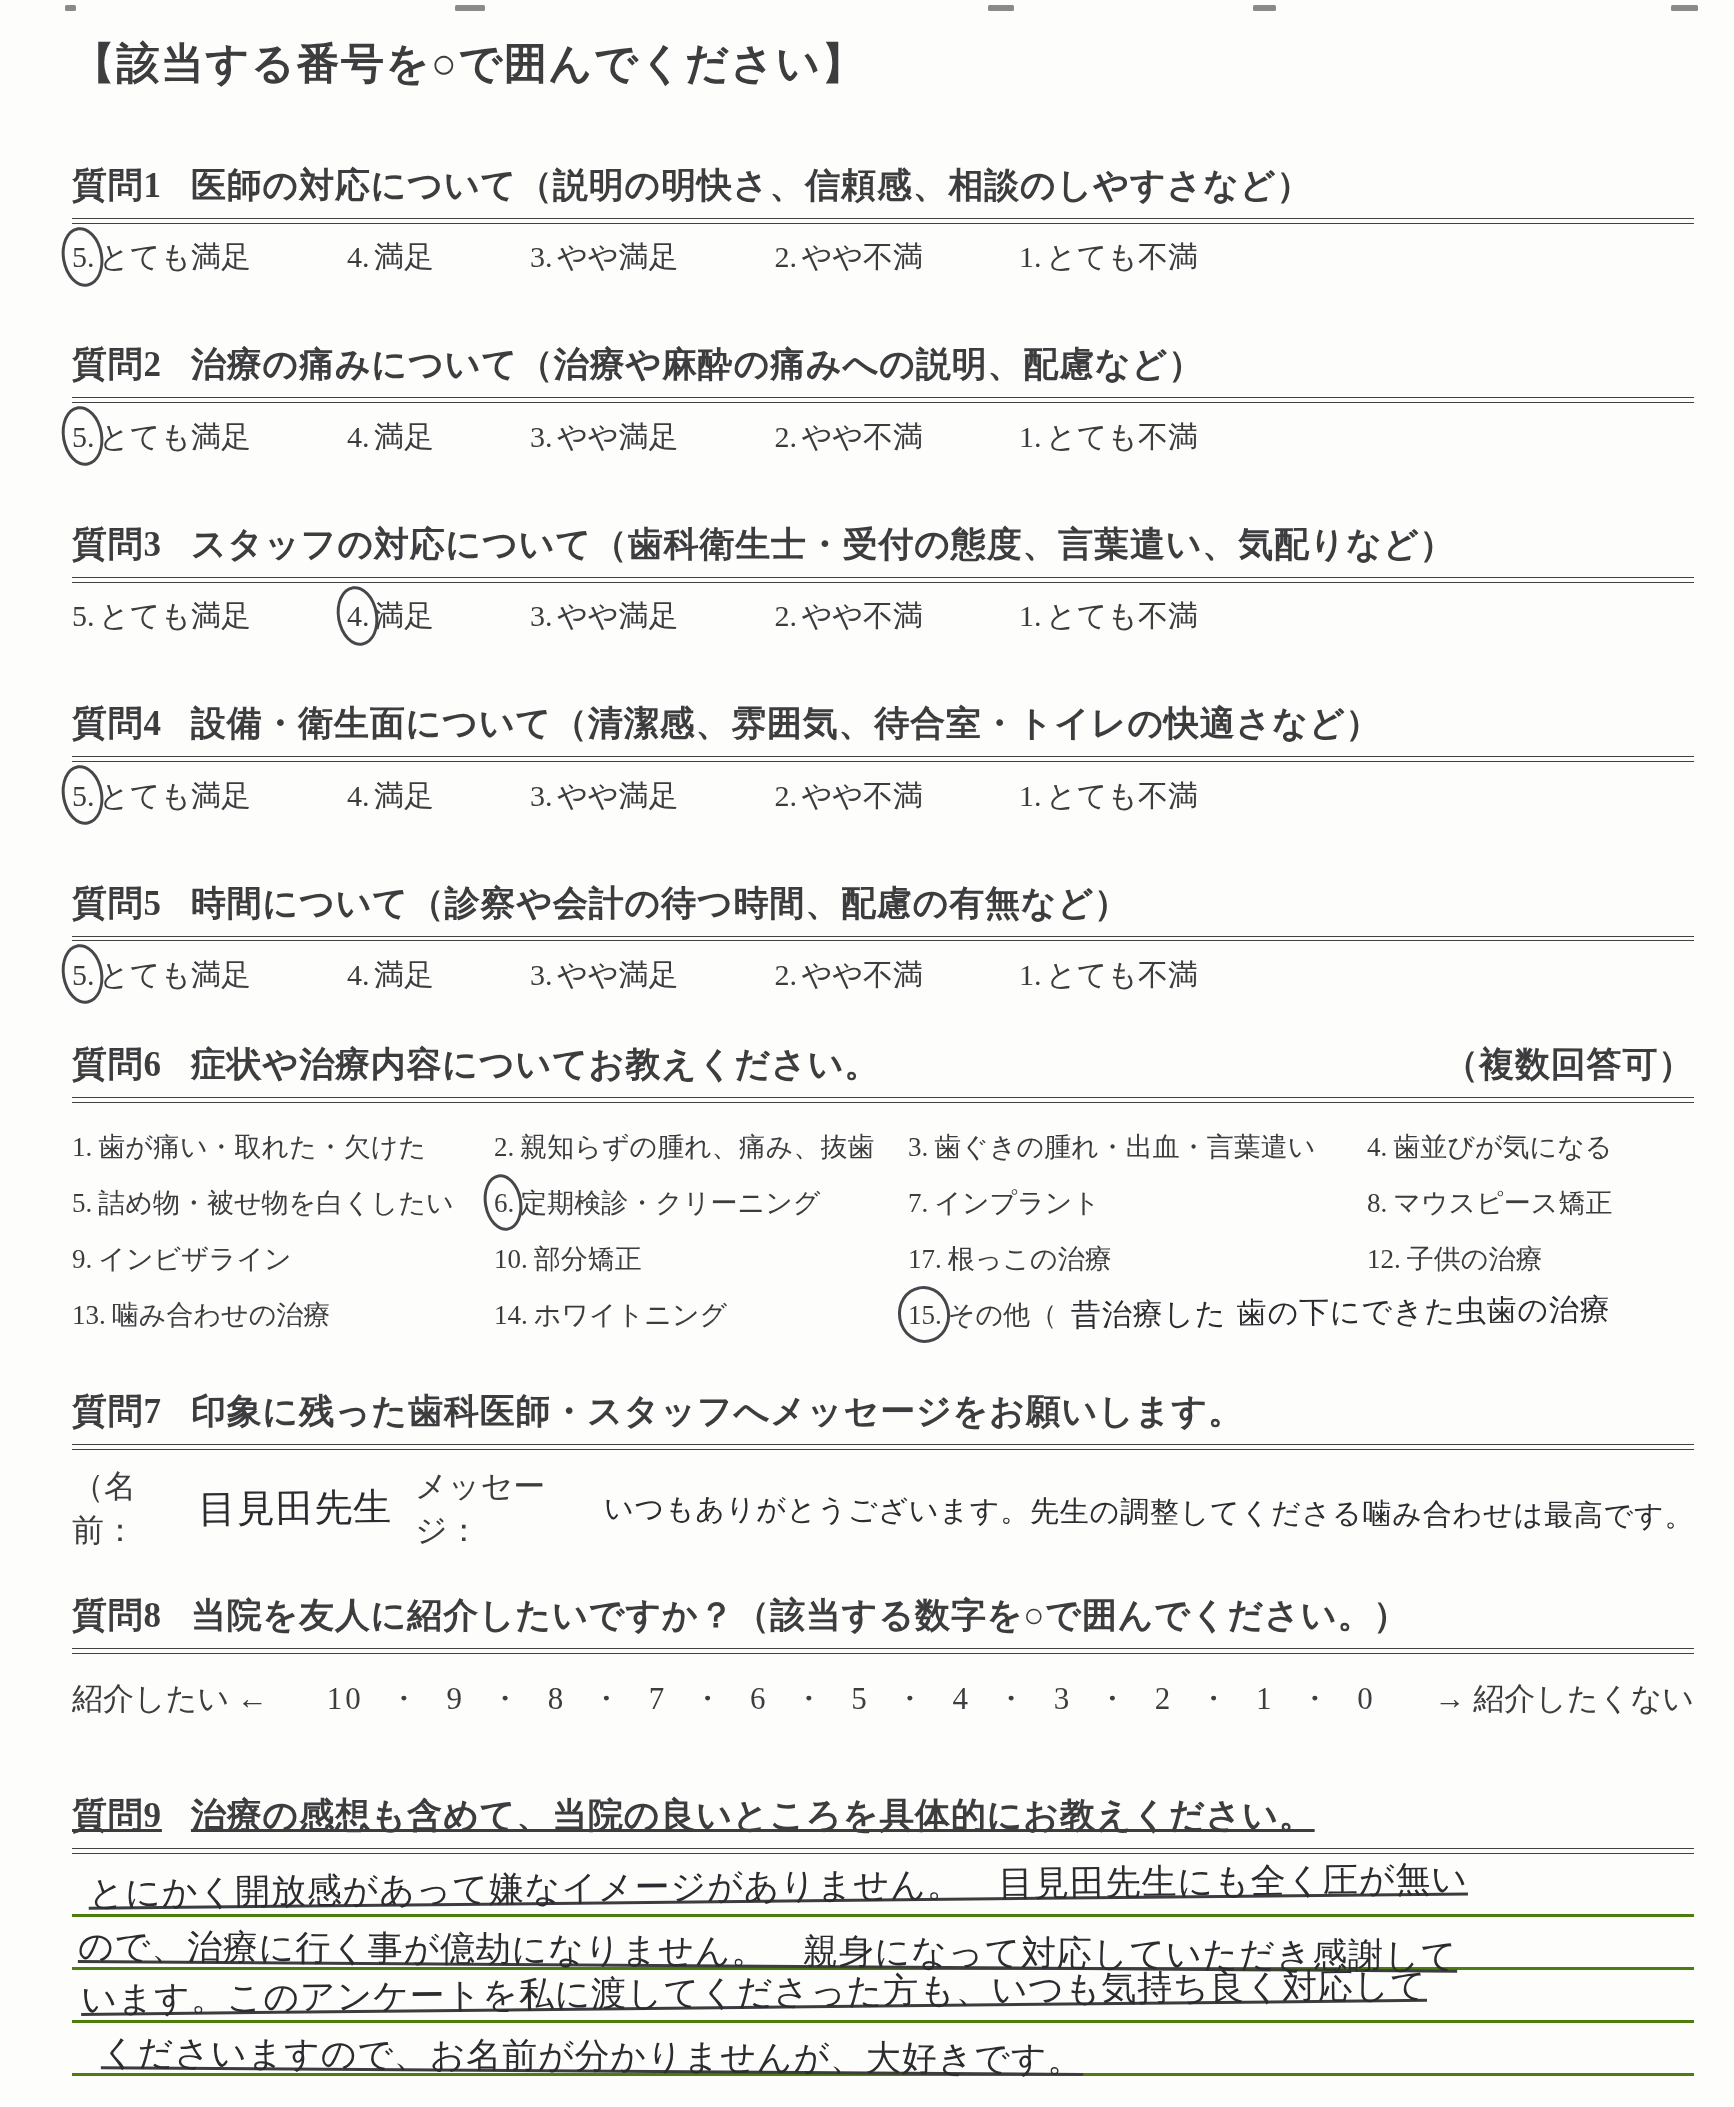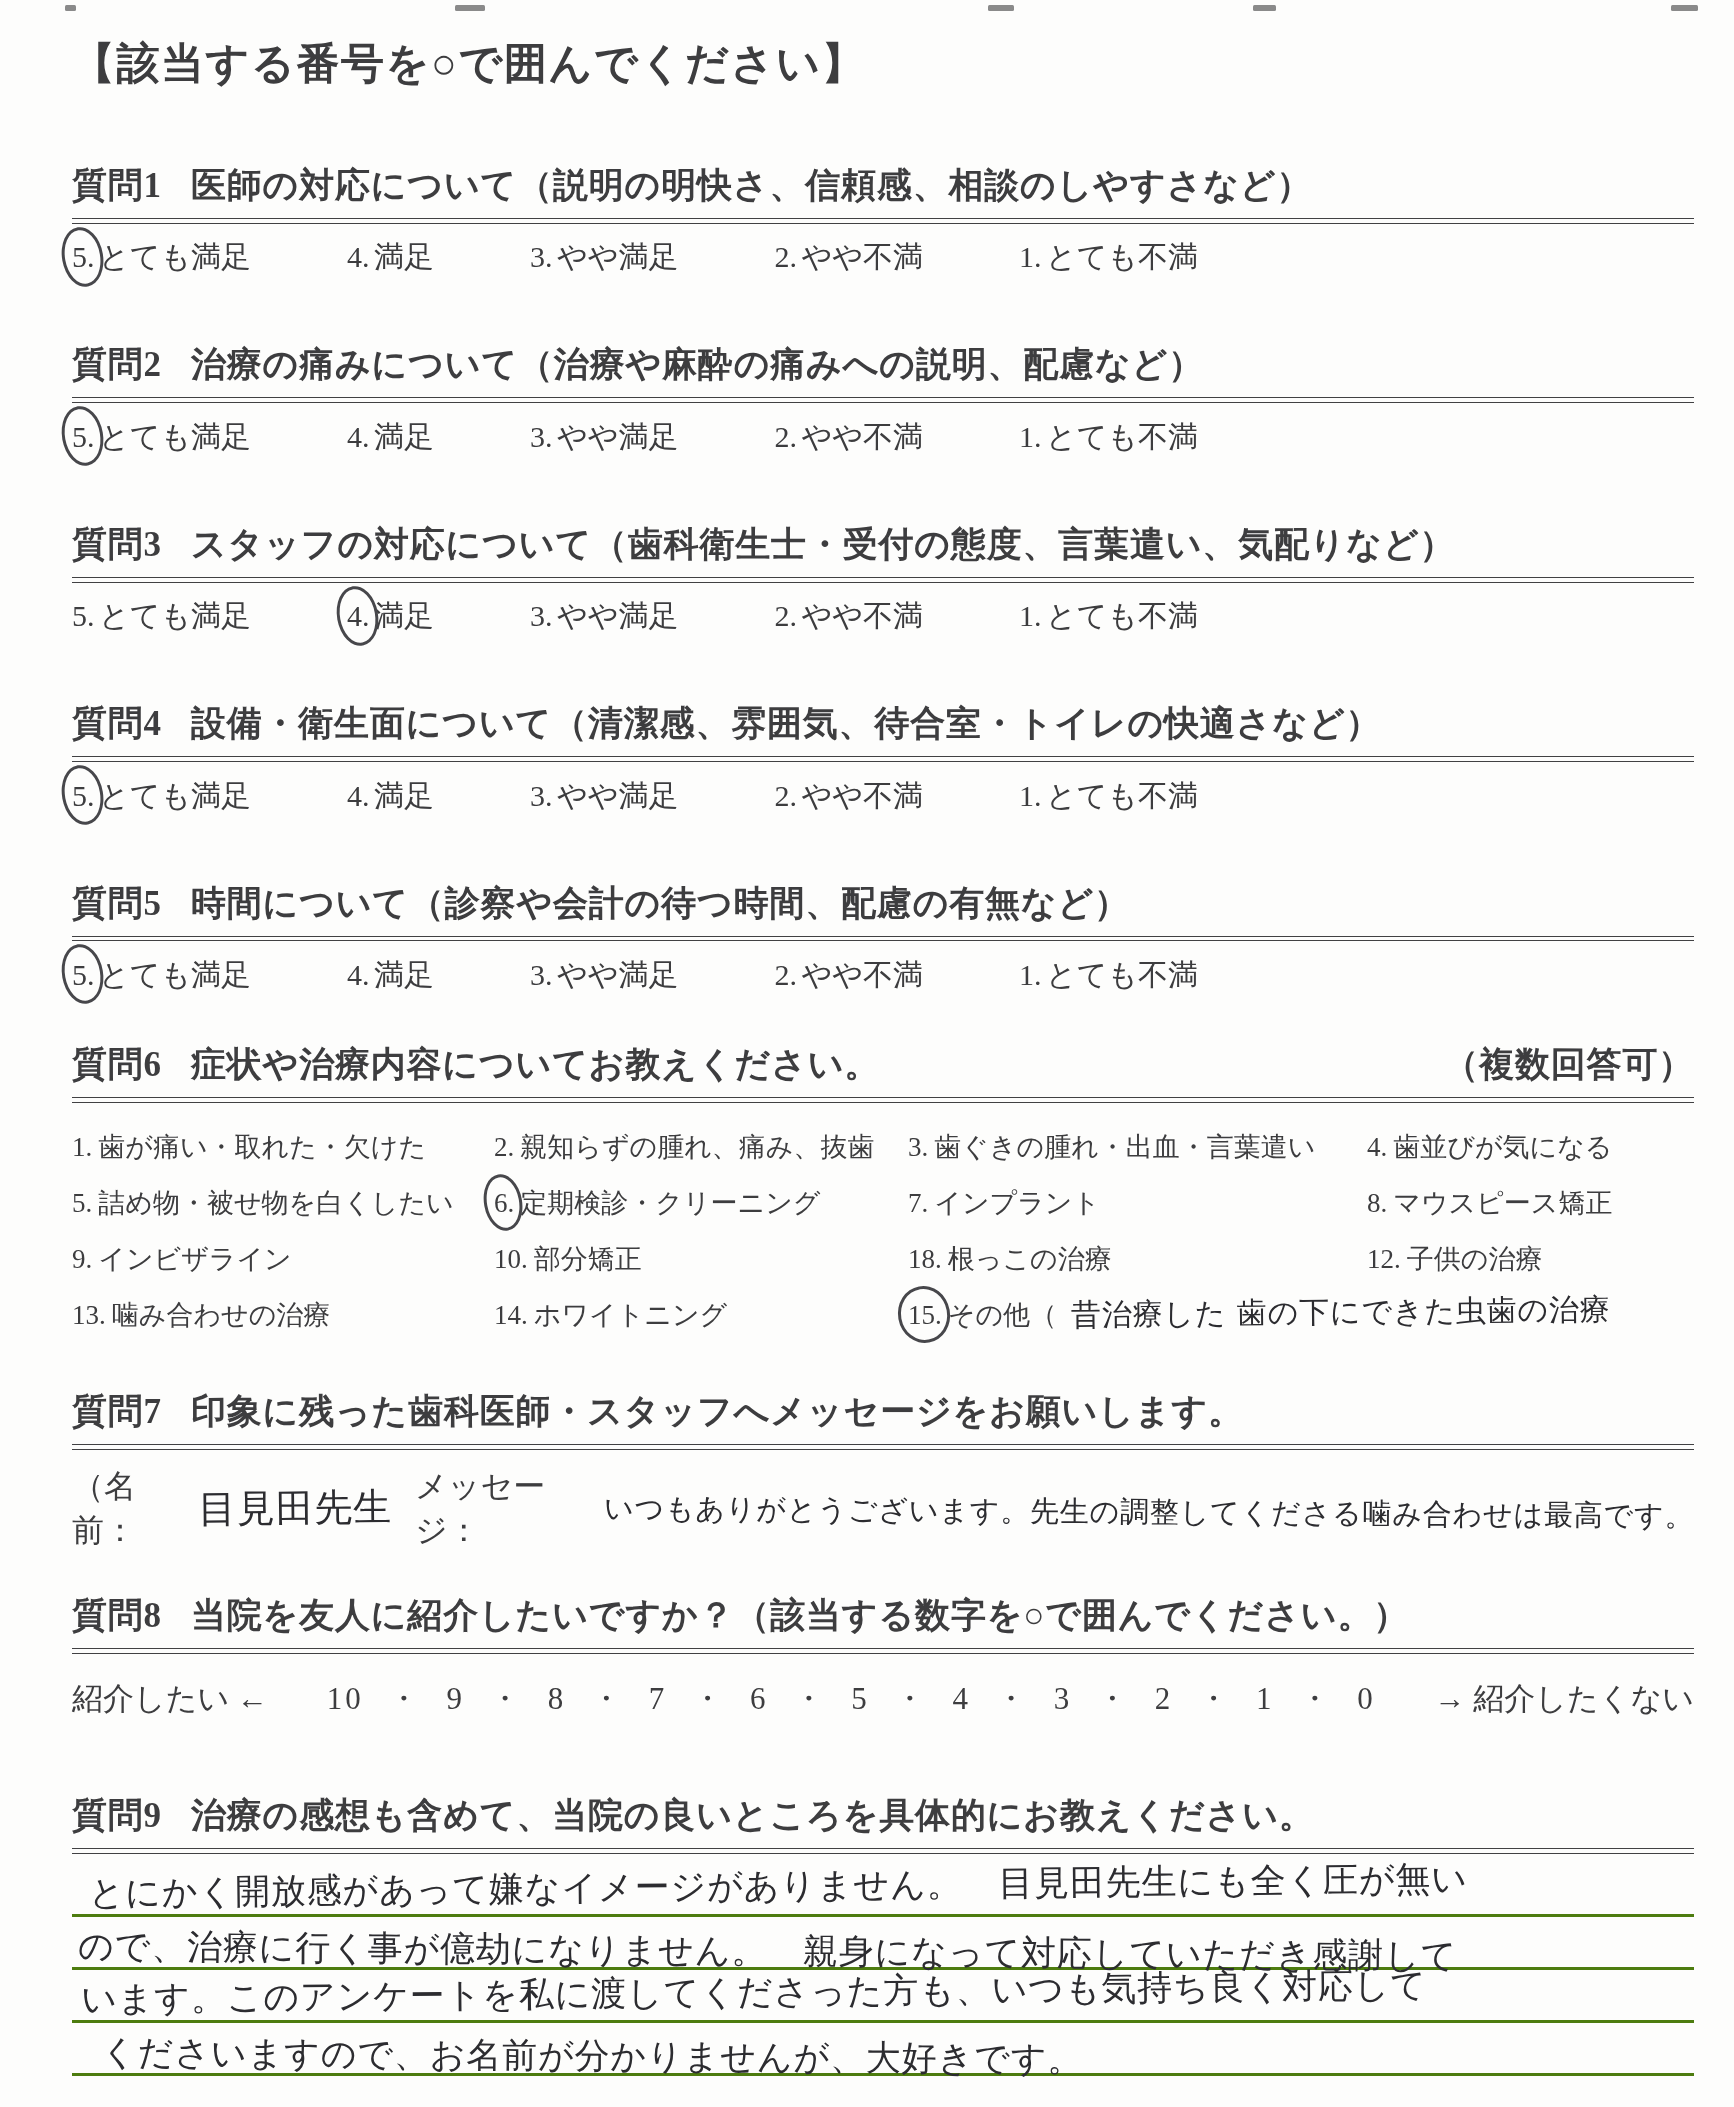--- a/index.html
+++ b/index.html
@@ -274,21 +274,21 @@
         </span>
       <span class="cell">
           <span class="opt-num">9.</span>
           <span>インビザライン</span>
         </span>
       <span class="cell">
           <span class="opt-num">10.</span>
           <span>部分矯正</span>
         </span>
       <span class="cell">
-          <span class="opt-num">18.</span>
+          <span class="opt-num">17.</span>
           <span>根っこの治療</span>
         </span>
       <span class="cell">
           <span class="opt-num">12.</span>
           <span>子供の治療</span>
         </span>
       <span class="cell">
           <span class="opt-num">13.</span>
           <span>噛み合わせの治療</span>
         </span>
@@ -324,21 +324,21 @@
       <span class="q-title">当院を友人に紹介したいですか？（該当する数字を○で囲んでください。）</span>
     </div>
     <div class="dbl-rule"></div>
     <div class="scale-row">
       <span class="scale-left">紹介したい ←</span>
       <span class="scale-nums">10 ・ 9 ・ 8 ・ 7 ・ 6 ・ 5 ・ 4 ・ 3 ・ 2 ・ 1 ・ 0</span>
       <span class="scale-right">→ 紹介したくない</span>
     </div>
   </section>
 
-  <section style="margin-bottom:42px;">
+  <section style="margin-bottom:42px;text-decoration:underline;">
     <div class="q-head">
       <span class="q-no">質問9</span>
       <span class="q-title">治療の感想も含めて、当院の良いところを具体的にお教えください。</span>
     </div>
     <div class="dbl-rule"></div>
     <div>
       <div class="ruled rl-first">
           <span class="hand r1" style="padding-left:16.6px;">とにかく開放感があって嫌なイメージがありません。　目見田先生にも全く圧が無い</span>
         </div>
       <div class="ruled rl">

